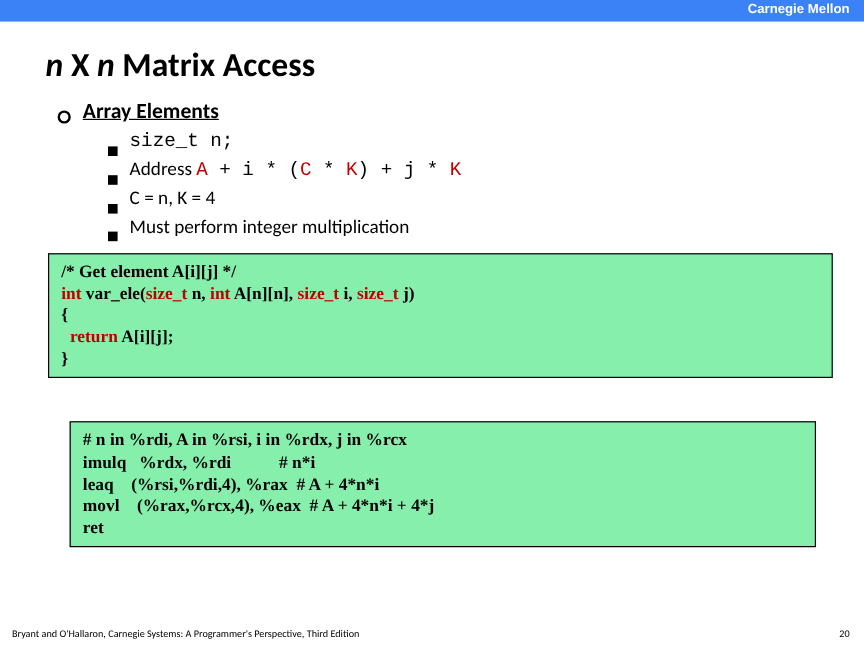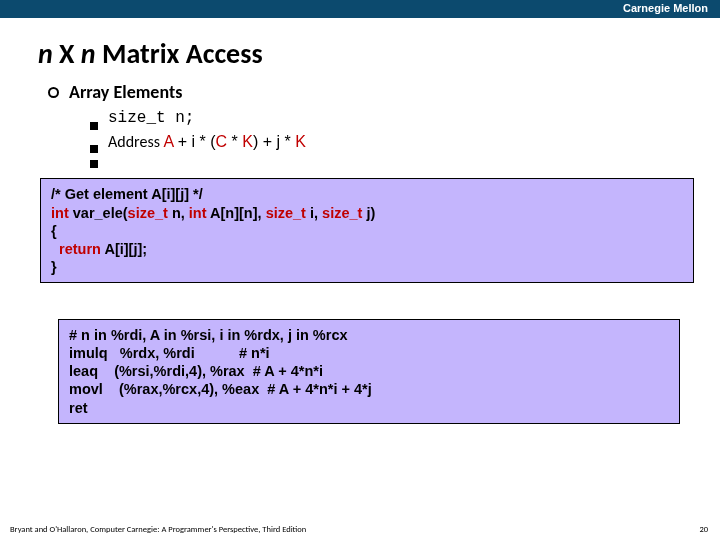--- a/index.html
+++ b/index.html
@@ -5,21 +5,21 @@
   * { box-sizing: border-box; margin: 0; padding: 0; }
   body {
     width: 720px;
     height: 540px;
     background: #fff;
     font-family: Calibri, Arial, sans-serif;
     position: relative;
     overflow: hidden;
   }
   .red-bar {
-    background: #0c4a6e;
+    background: #3b82f6;
     height: 18px;
     width: 100%;
     color: #fff;
     font-weight: bold;
     font-size: 11px;
     text-align: right;
     padding: 2px 12px 0 0;
     font-family: "Trebuchet MS", Arial, sans-serif;
   }
   .slide-title {
@@ -27,22 +27,23 @@
     font-weight: bold;
     padding: 18px 12px 10px 38px;
     color: #000;
   }
   .slide-title .ital { font-style: italic; }
   .content {
     padding: 0 40px 0 48px;
   }
   .h2-row {
     display: flex;
-    align-items: center;
+    align-items: flex-end;
     margin-bottom: 4px;
+    text-decoration: underline;
   }
   .circ-bullet {
     width: 11px; height: 11px;
     border: 2px solid #000;
     border-radius: 50%;
     margin-right: 10px;
     flex-shrink: 0;
   }
   .h2-text {
     font-size: 18px;
@@ -58,27 +59,27 @@
     align-items: flex-end;
   }
   .sq-bullet {
     width: 8px; height: 8px;
     background: #000;
     margin: 7px 10px 0 0;
     flex-shrink: 0;
   }
   .mono { font-family: "Courier New", monospace; }
   .red { color: #c00000; }
-  .addr-line .mono { font-family: Liberation Sans, sans-serif; }
+  .addr-line .mono { font-family: Liberation Mono, monospace; }
   .code-box {
-    background: #c4b5fd;
+    background: #86efac;
     border: 1.5px solid #000;
     margin: 10px 26px 0 40px;
     padding: 6px 10px;
-    font-family: Liberation Sans, sans-serif;
+    font-family: Liberation Serif, serif;
     font-size: 14.5px;
     font-weight: bold;
     line-height: 1.25;
     white-space: pre;
   }
   .box1 .kw-type { color: #c00000; }
   .box1 .kw-ret { color: #c00000; }
   .asm-box {
     margin-left: 58px;
     margin-right: 40px;
@@ -116,32 +117,37 @@
     <div class="sub-item">
       <span class="sq-bullet"></span>
       <span class="mono">size_t n;</span>
     </div>
     <div class="sub-item addr-line">
       <span class="sq-bullet"></span>
       <span><span>Address </span><span class="mono"><span class="red">A</span><span> + i * (</span><span class="red">C</span><span> * </span><span class="red">K</span><span>) +  j * </span><span class="red">K</span></span></span>
     </div>
     <div class="sub-item">
       <span class="sq-bullet"></span>
+      <span>C = n, K = 4</span>
+    </div>
+    <div class="sub-item">
+      <span class="sq-bullet"></span>
+      <span>Must perform integer multiplication</span>
     </div>
   </div>
 </div>
 
 <div class="code-box box1"><span>/* Get element A[i][j] */</span>
 <span><span class="kw-type">int</span><span> var_ele(</span><span class="kw-type">size_t</span><span> n, </span><span class="kw-type">int</span><span> A[n][n], </span><span class="kw-type">size_t</span><span> i, </span><span class="kw-type">size_t</span><span> j)</span></span>
 <span>{</span>
 <span><span>  </span><span class="kw-ret">return</span><span> A[i][j];</span></span>
 <span>}</span></div>
 
 <div class="code-box asm-box"><span># n in %rdi, A in %rsi, i in %rdx, j in %rcx</span>
 <span>imulq   %rdx, %rdi           # n*i</span>
 <span>leaq    (%rsi,%rdi,4), %rax  # A + 4*n*i</span>
 <span>movl    (%rax,%rcx,4), %eax  # A + 4*n*i + 4*j</span>
 <span>ret</span></div>
 
 <div class="footer">
-  <span>Bryant and O'Hallaron, Computer Carnegie: A Programmer's Perspective, Third Edition</span>
+  <span>Bryant and O'Hallaron, Carnegie Systems: A Programmer's Perspective, Third Edition</span>
   <span>20</span>
 </div>
 
 </body></html>

